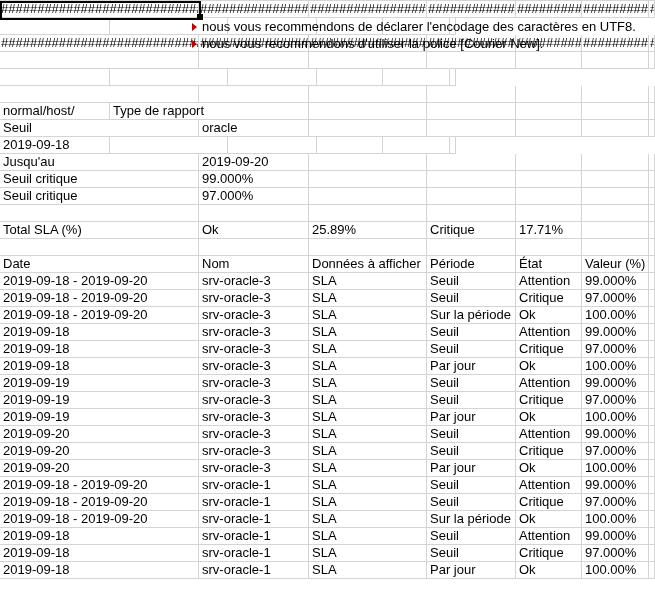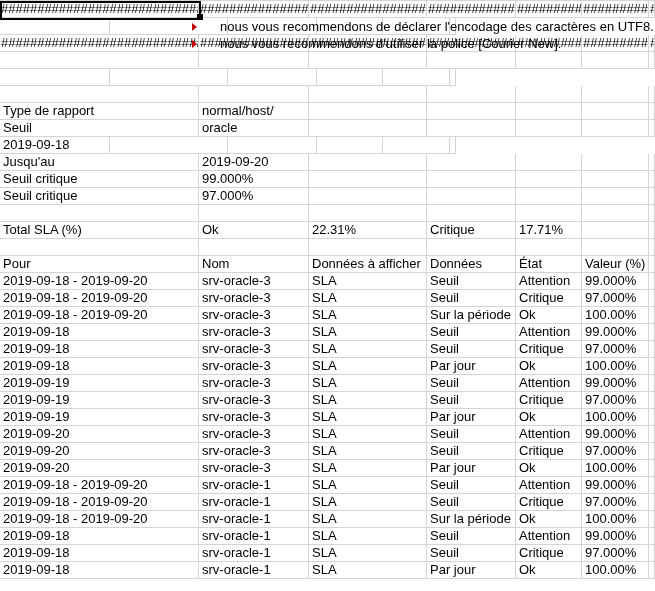--- a/index.html
+++ b/index.html
@@ -9,21 +9,21 @@
     font-family:"Liberation Sans",sans-serif;font-size:13px;color:#000;cursor:cell;
   }
   .row{display:flex;height:17px;}
   .c{
     box-sizing:border-box;flex:0 0 auto;height:17px;line-height:16px;
     border-right:1px solid var(--grid,#d4d4d4);border-bottom:1px solid var(--grid,#d4d4d4);
     padding-left:3px;white-space:nowrap;overflow:hidden;
   }
   .w0{width:199px}.w1{width:110px}.w2{width:118px}.w3{width:89px}.w4{width:66px}.w5{width:67px}.w6{width:6px}
   .hash{padding-left:1px;}
-  .spill{position:absolute;left:220px;white-space:nowrap;z-index:3;height:17px;line-height:16px;background:transparent;}
+  .spill{position:absolute;left:202px;white-space:nowrap;z-index:3;height:17px;line-height:16px;background:transparent;}
   .ovf-tri{
     position:absolute;left:192px;width:0;height:0;z-index:2;
     border-top:4px solid transparent;border-bottom:4px solid transparent;
     border-left:5px solid var(--marker,#c00000);
   }
   .sel{
     position:absolute;left:0;top:0;width:201px;height:19px;box-sizing:border-box;
     border:2px solid var(--sel,#000);z-index:4;pointer-events:none;background:transparent;
   }
   .handle{position:absolute;left:197px;top:13px;width:6px;height:6px;background:var(--sel,#000);z-index:5;}
@@ -86,22 +86,22 @@
     <div class="c w0"></div>
       <div class="c w1"></div>
       <div class="c w2"></div>
       <div class="c w3"></div>
       <div class="c w4"></div>
       <div class="c w5"></div>
       <div class="c w6"></div>
   </div>
 
   <div class="row">
+    <div class="c w1">normal/host/</div>
     <div class="c w0">Type de rapport</div>
-    <div class="c w1">normal/host/</div>
     <div class="c w2"></div>
       <div class="c w3"></div>
       <div class="c w4"></div>
       <div class="c w5"></div>
       <div class="c w6"></div>
   </div>
   <div class="row">
     <div class="c w0">Seuil</div>
     <div class="c w1">oracle</div>
     <div class="c w2"></div>
@@ -152,42 +152,42 @@
       <div class="c w2"></div>
       <div class="c w3"></div>
       <div class="c w4"></div>
       <div class="c w5"></div>
       <div class="c w6"></div>
   </div>
 
   <div class="row">
     <div class="c w0">Total SLA (%)</div>
     <div class="c w1">Ok</div>
-    <div class="c w2">22.31%</div>
+    <div class="c w2">25.89%</div>
     <div class="c w3">Critique</div>
     <div class="c w4">17.71%</div>
     <div class="c w5"></div>
     <div class="c w6"></div>
   </div>
 
   <div class="row">
     <div class="c w0"></div>
       <div class="c w1"></div>
       <div class="c w2"></div>
       <div class="c w3"></div>
       <div class="c w4"></div>
       <div class="c w5"></div>
       <div class="c w6"></div>
   </div>
 
   <div class="row">
-    <div class="c w0">Pour</div>
+    <div class="c w0">Date</div>
     <div class="c w1">Nom</div>
     <div class="c w2">Données à afficher</div>
-    <div class="c w3">Données</div>
+    <div class="c w3">Période</div>
     <div class="c w4">État</div>
     <div class="c w5">Valeur (%)</div>
     <div class="c w6"></div>
   </div>
 
   <div>
       <div class="row">
         <div class="c w0">2019-09-18 - 2019-09-20</div>
         <div class="c w1">srv-oracle-3</div>
         <div class="c w2">SLA</div>

